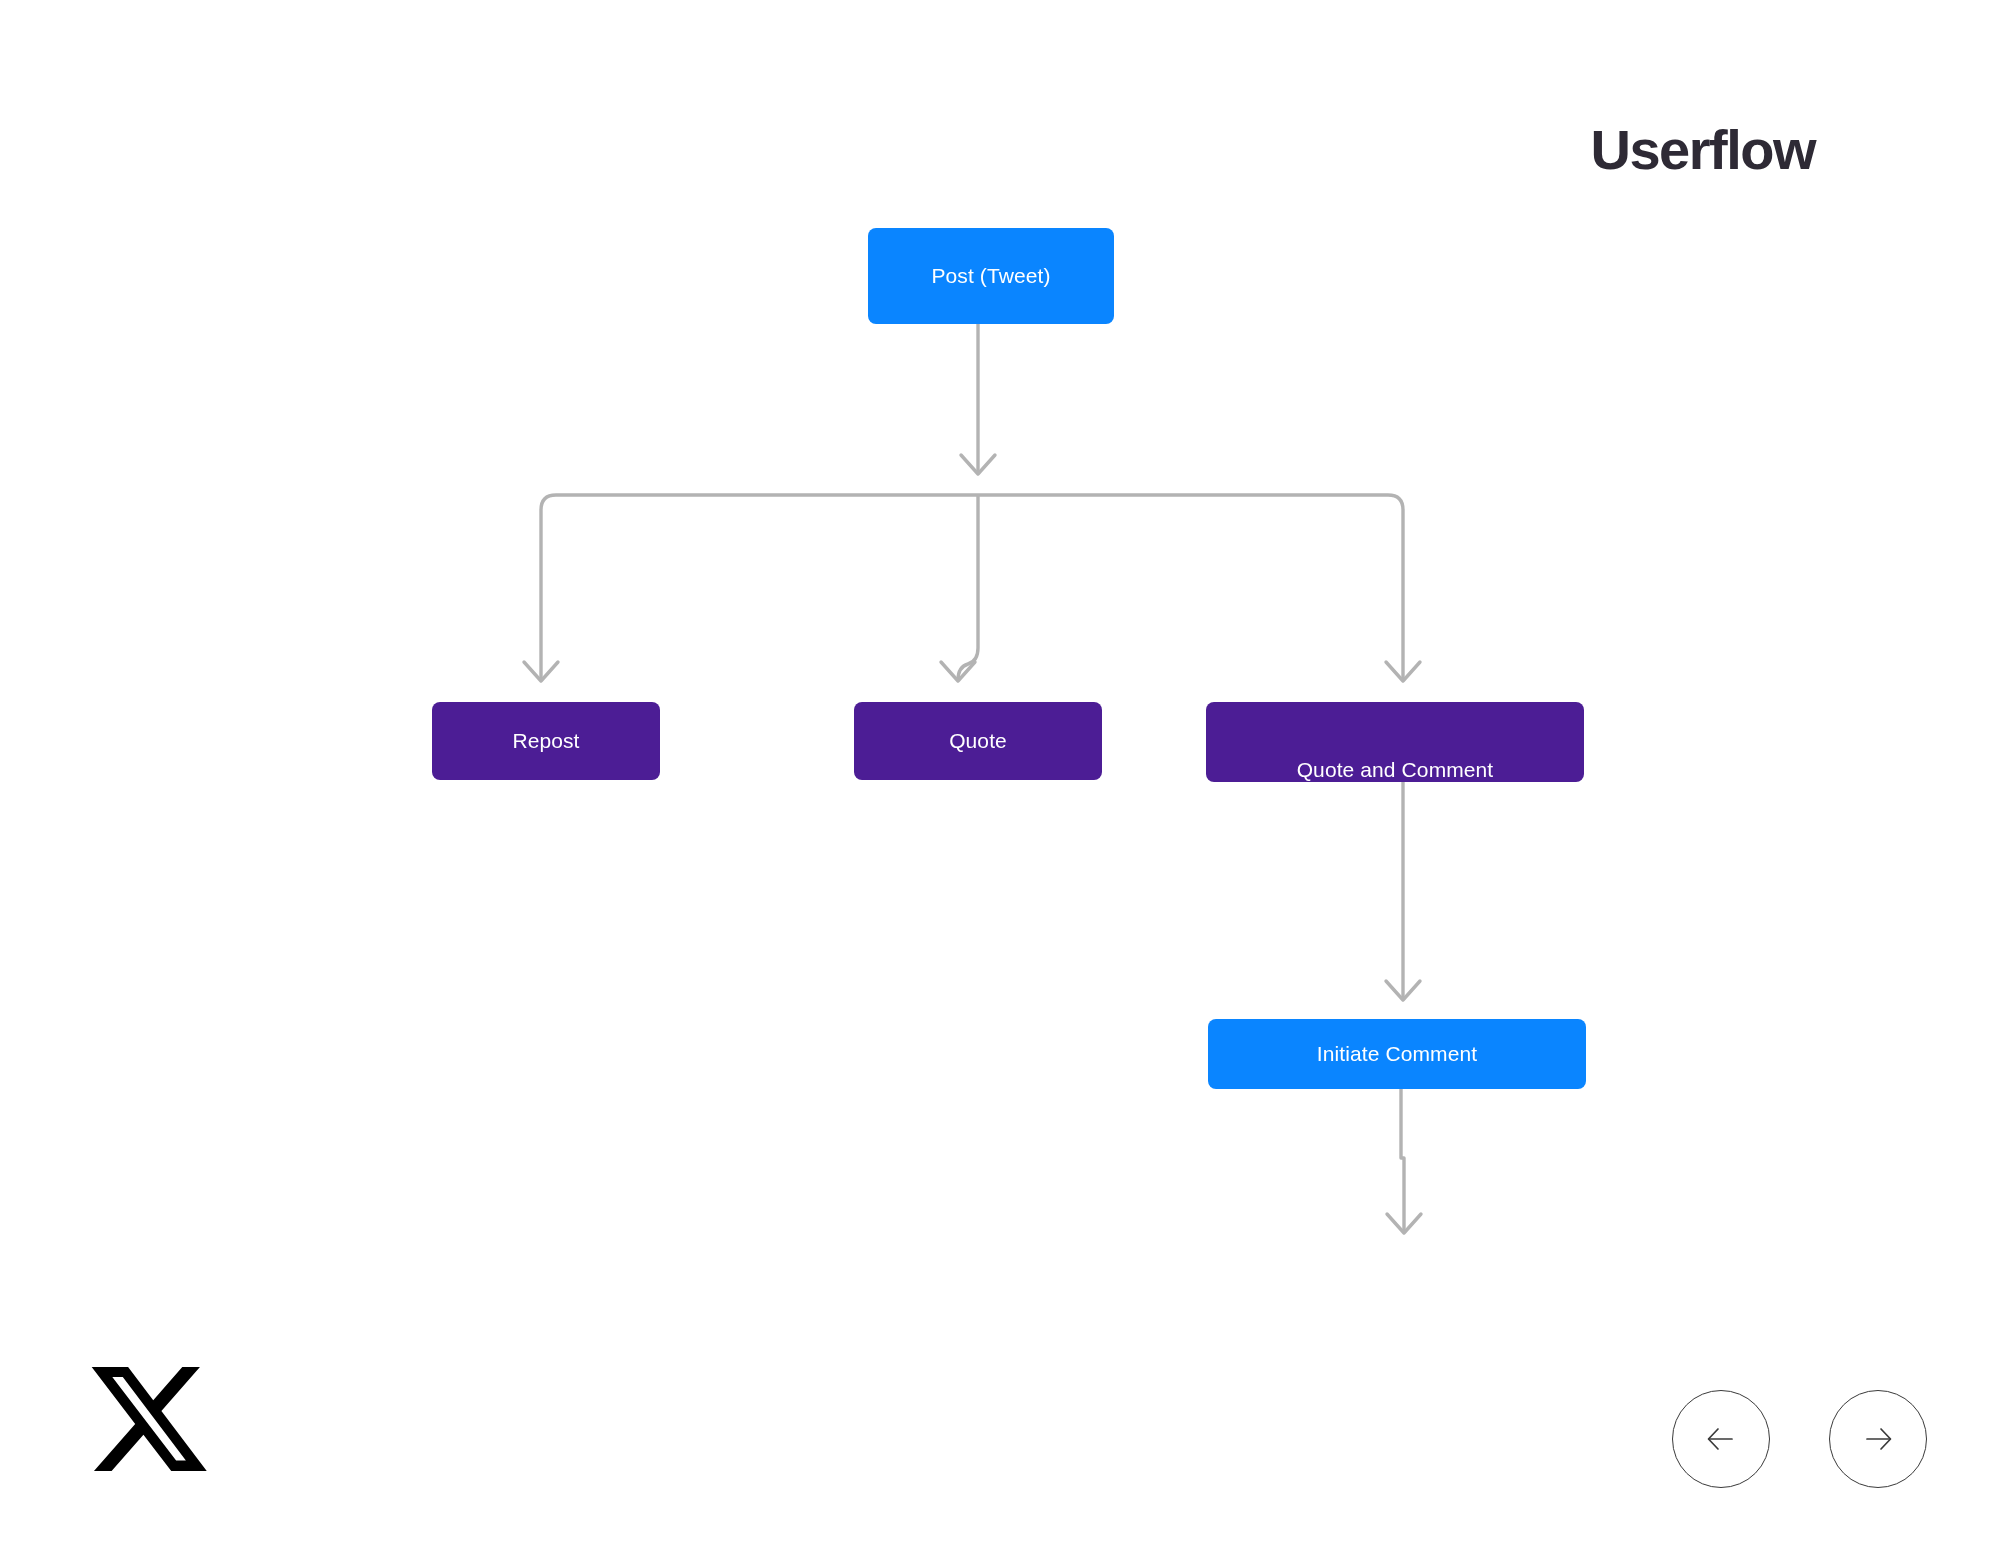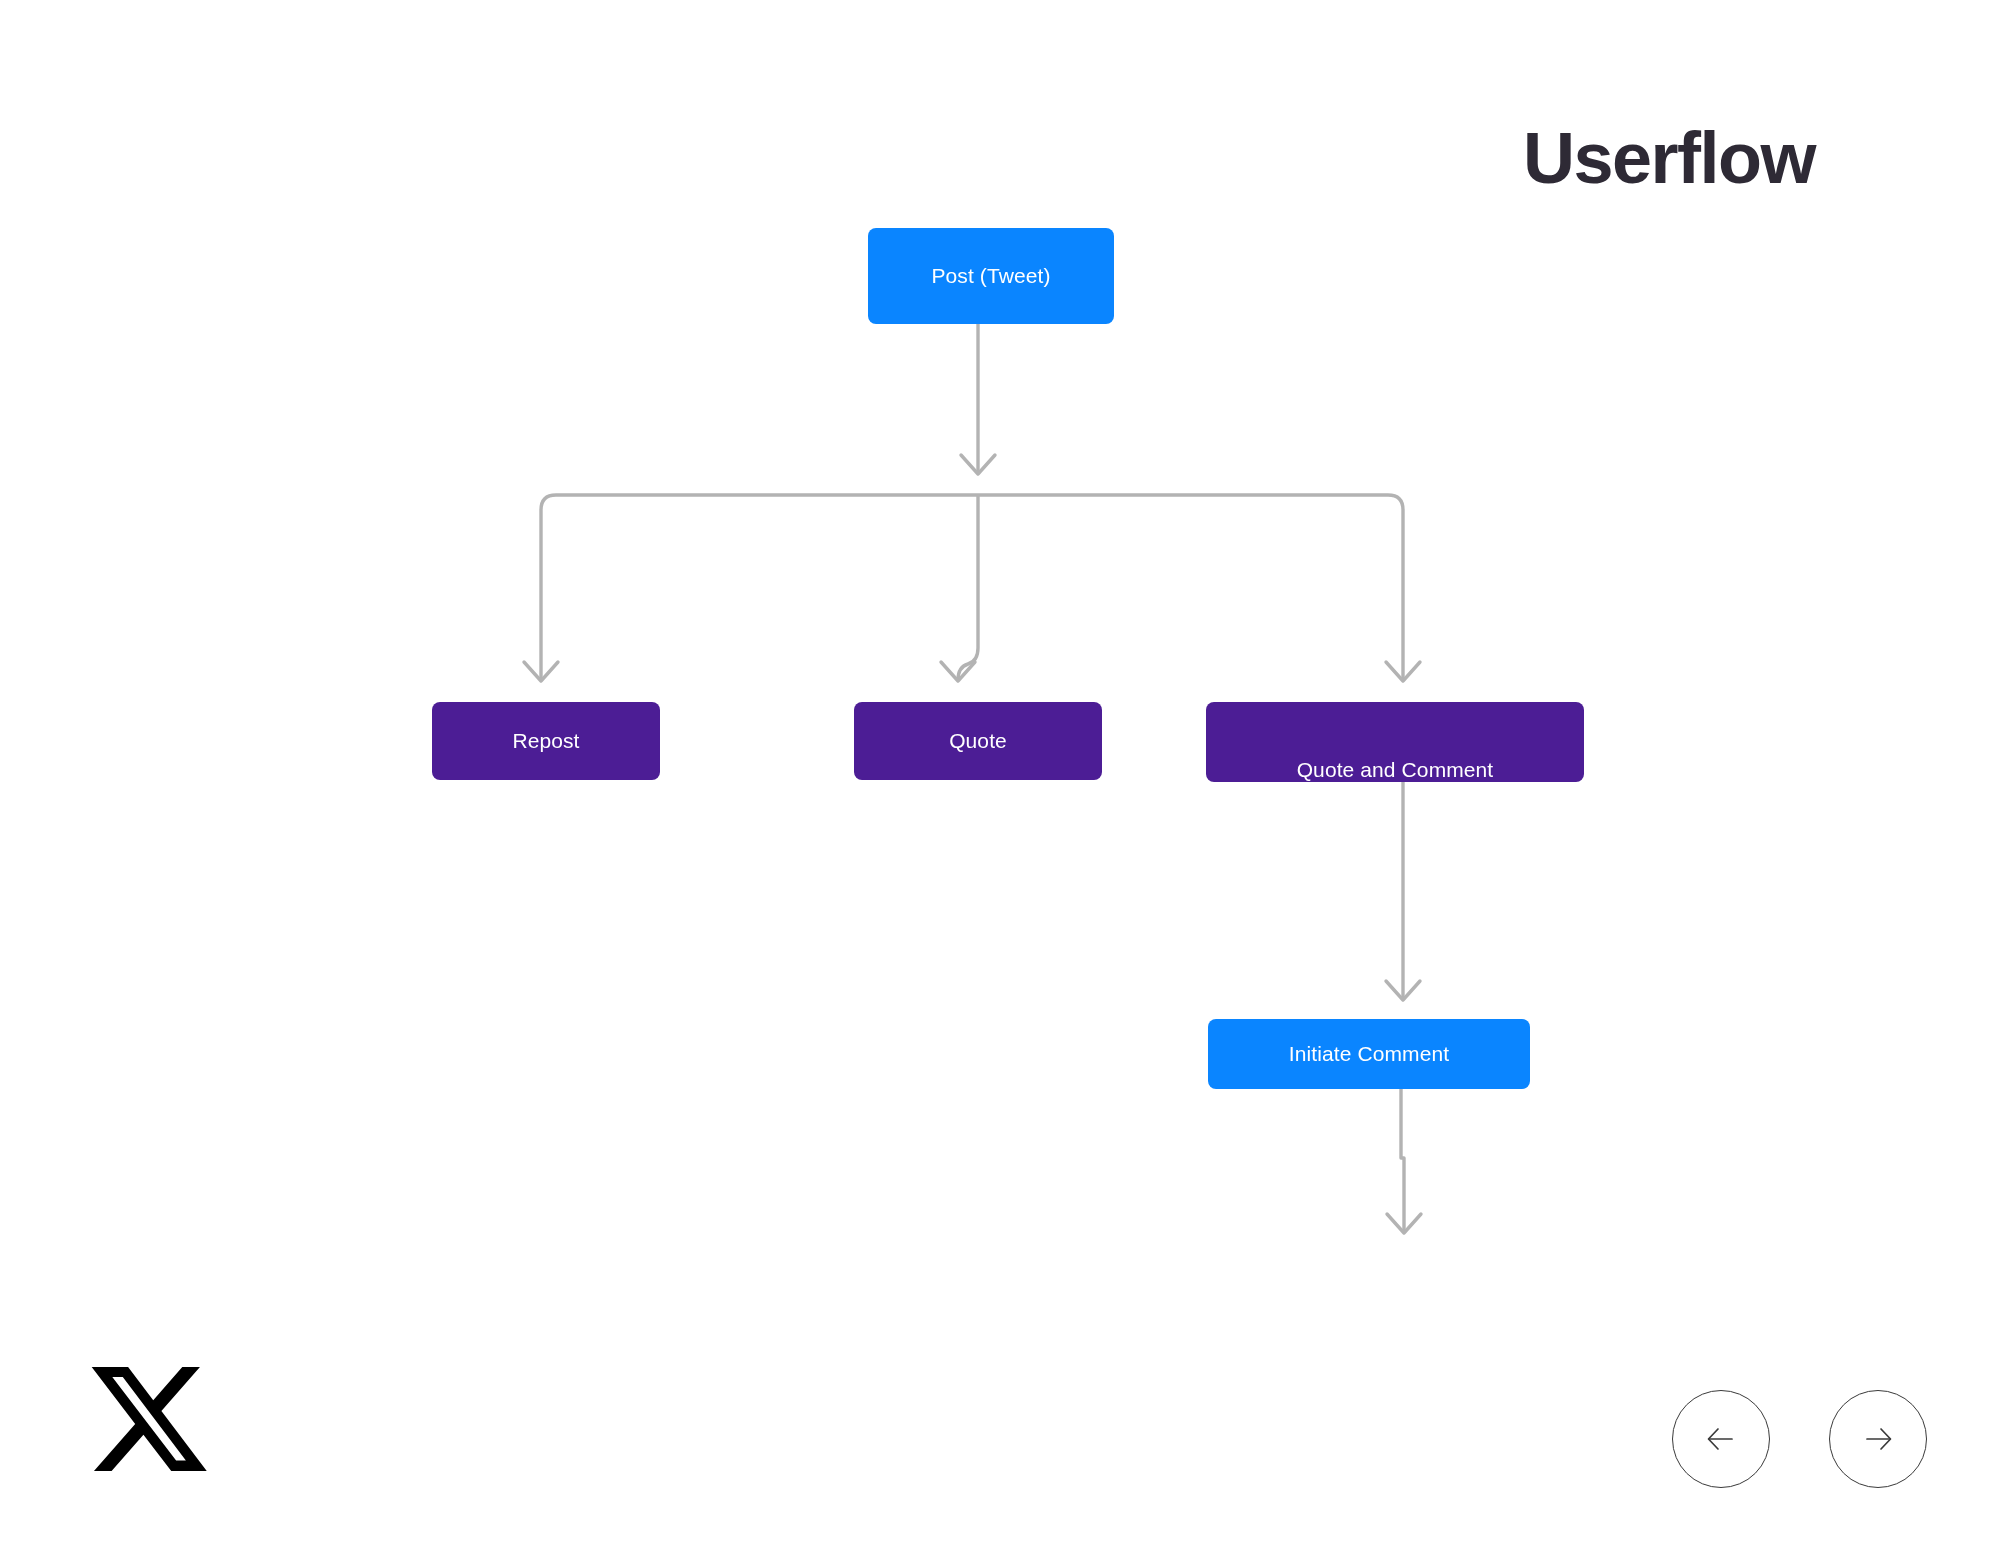--- a/index.html
+++ b/index.html
@@ -18,21 +18,21 @@
     background: #ffffff;
     overflow: hidden;
   }
 
   
   #page-title {
     position: absolute;
     right: 185px;
     top: 122px;
     font-family: "Liberation Sans", sans-serif;
-    font-size: 72px;
+    font-size: 56px;
     font-weight: bold;
     letter-spacing: -1.5px;
     color: #2E2A35;
     line-height: 1;
     white-space: nowrap;
   }
 
   
   #connectors {
     position: absolute;
@@ -136,21 +136,21 @@
   </div>
 
   <div class="node node-teal" id="n-quote" style="left:854px; top:702px; width:248px; height:78px;align-items:center;">
     <span>Quote</span>
   </div>
 
   <div class="node node-teal" id="n-quote-and-comment" style="left:1206px; top:702px; width:378px; height:80px;align-items:flex-end;">
     <span>Quote and Comment</span>
   </div>
 
-  <div class="node node-blue" id="n-initiate-comment" style="left:1208px; top:1019px; width:322px; height:70px;">
+  <div class="node node-blue" id="n-initiate-comment" style="left:1208px; top:1019px; width:378px; height:70px;">
     <span>Initiate Comment</span>
   </div>
 
 
   <svg id="x-logo" viewBox="0 0 24 24" fill="#000000">
     <path d="M18.244 2.25h3.308l-7.227 8.26 8.502 11.24H16.17l-5.214-6.817L4.99 21.75H1.68l7.73-8.835L1.254 2.25H8.08l4.713 6.231zm-1.161 17.52h1.833L7.084 4.126H5.117z"></path>
   </svg>
 
   <button class="nav-btn" id="nav-prev">
     <svg width="46" height="46" viewBox="0 0 46 46" fill="none" stroke="#3A3A3A" stroke-width="1.7" stroke-linecap="round" stroke-linejoin="round">

